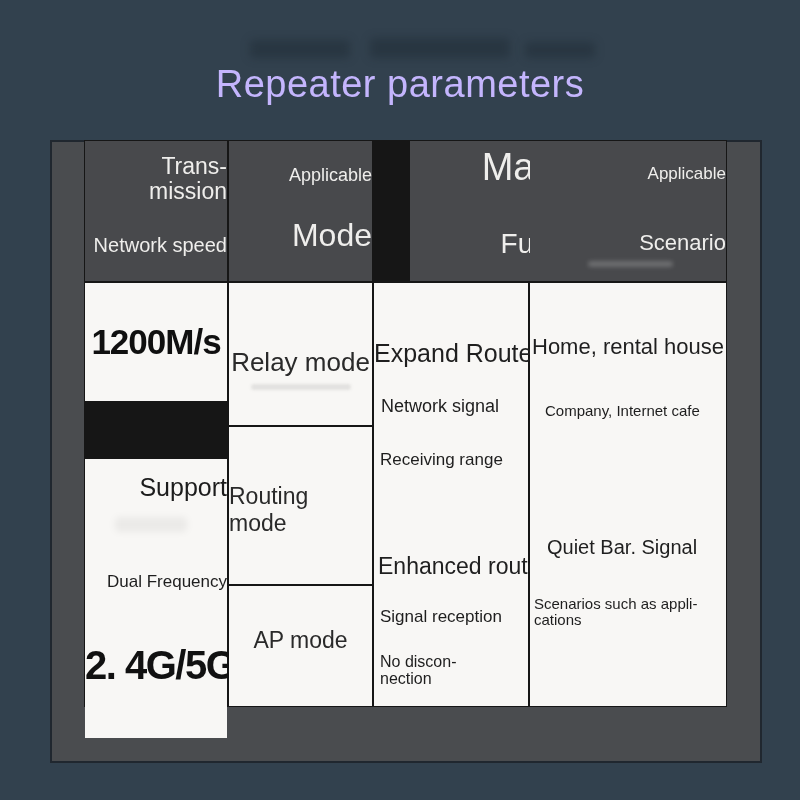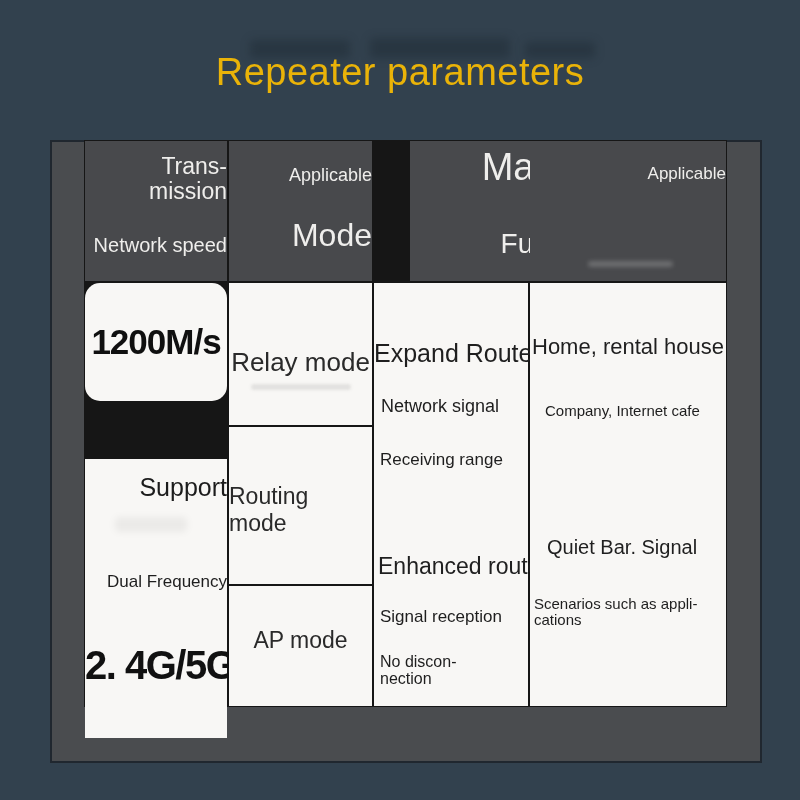--- a/index.html
+++ b/index.html
@@ -2,22 +2,22 @@
 <html><head>
 <meta charset="utf-8">
 <style>
   html,body { margin:0; padding:0; }
   .stage {
     position:relative; width:800px; height:800px; overflow:hidden;
     background:#32414e;
     font-family:"Liberation Sans", sans-serif;
   }
   .title {
-    position:absolute; left:0; top:51px; width:100%;
-    text-align:center; font-size:38px; color:#eab308; letter-spacing:.5px;
+    position:absolute; left:0; top:63px; width:100%;
+    text-align:center; font-size:38px; color:#c4b5fd; letter-spacing:.5px;
   }
   .ghost { position:absolute; border-radius:4px; }
   .g-dark  { background:rgba(16,24,31,.28); filter:blur(5px); }
   .g-light { background:rgba(255,255,255,.20); filter:blur(2px); }
   .g-gray  { background:rgba(40,40,40,.10); filter:blur(1.5px); }
   .g-faint { background:rgba(0,0,0,.05); filter:blur(3px); }
 
   .panel {
     position:absolute; left:50px; top:140px; width:712px; height:623px;
     background:#4a4c4f; box-sizing:border-box;
@@ -76,24 +76,25 @@
       <span class="abs ctr h-big" style="top:76px;">Mode</span>
     </div>
 
     <div class="cell hcell" style="left:290px; top:1px; width:154px; height:140px;margin-left:36px;">
       <span class="abs ctr h-main" style="top:5px;">Main</span>
       <span class="abs ctr h-func" style="top:87px;">Function</span>
     </div>
 
     <div class="cell hcell" style="left:446px; top:1px; width:196px; height:140px;">
       <span class="abs ctr h-smaller" style="top:23px;">Applicable</span>
+      <span class="abs ctr h-scen" style="top:89px;">Scenario</span>
       <div class="ghost g-light" style="left:58px; top:120px; width:85px; height:6px;"></div>
     </div>
 
-    <div class="cell wcell flexc" style="left:1px; top:143px; width:142px; height:118px;border-radius:15px;">
+    <div class="cell wcell flexc" style="left:1px; top:143px; width:142px; height:118px;">
       <span class="big-val">1200M/s</span>
     </div>
 
     <div class="cell wcell" style="left:1px; top:287px; width:142px; height:279px;margin-top:32px;">
       <span class="abs ctr" style="top:14px; font-size:25px; color:#1c1c1c;">Support</span>
       <div class="ghost g-faint" style="left:30px; top:58px; width:72px; height:15px;"></div>
       <span class="abs ctr" style="top:113px; font-size:17px;">Dual Frequency</span>
       <span class="abs ctr ghz-val" style="top:184px;">2. 4G/5G</span>
     </div>
 

